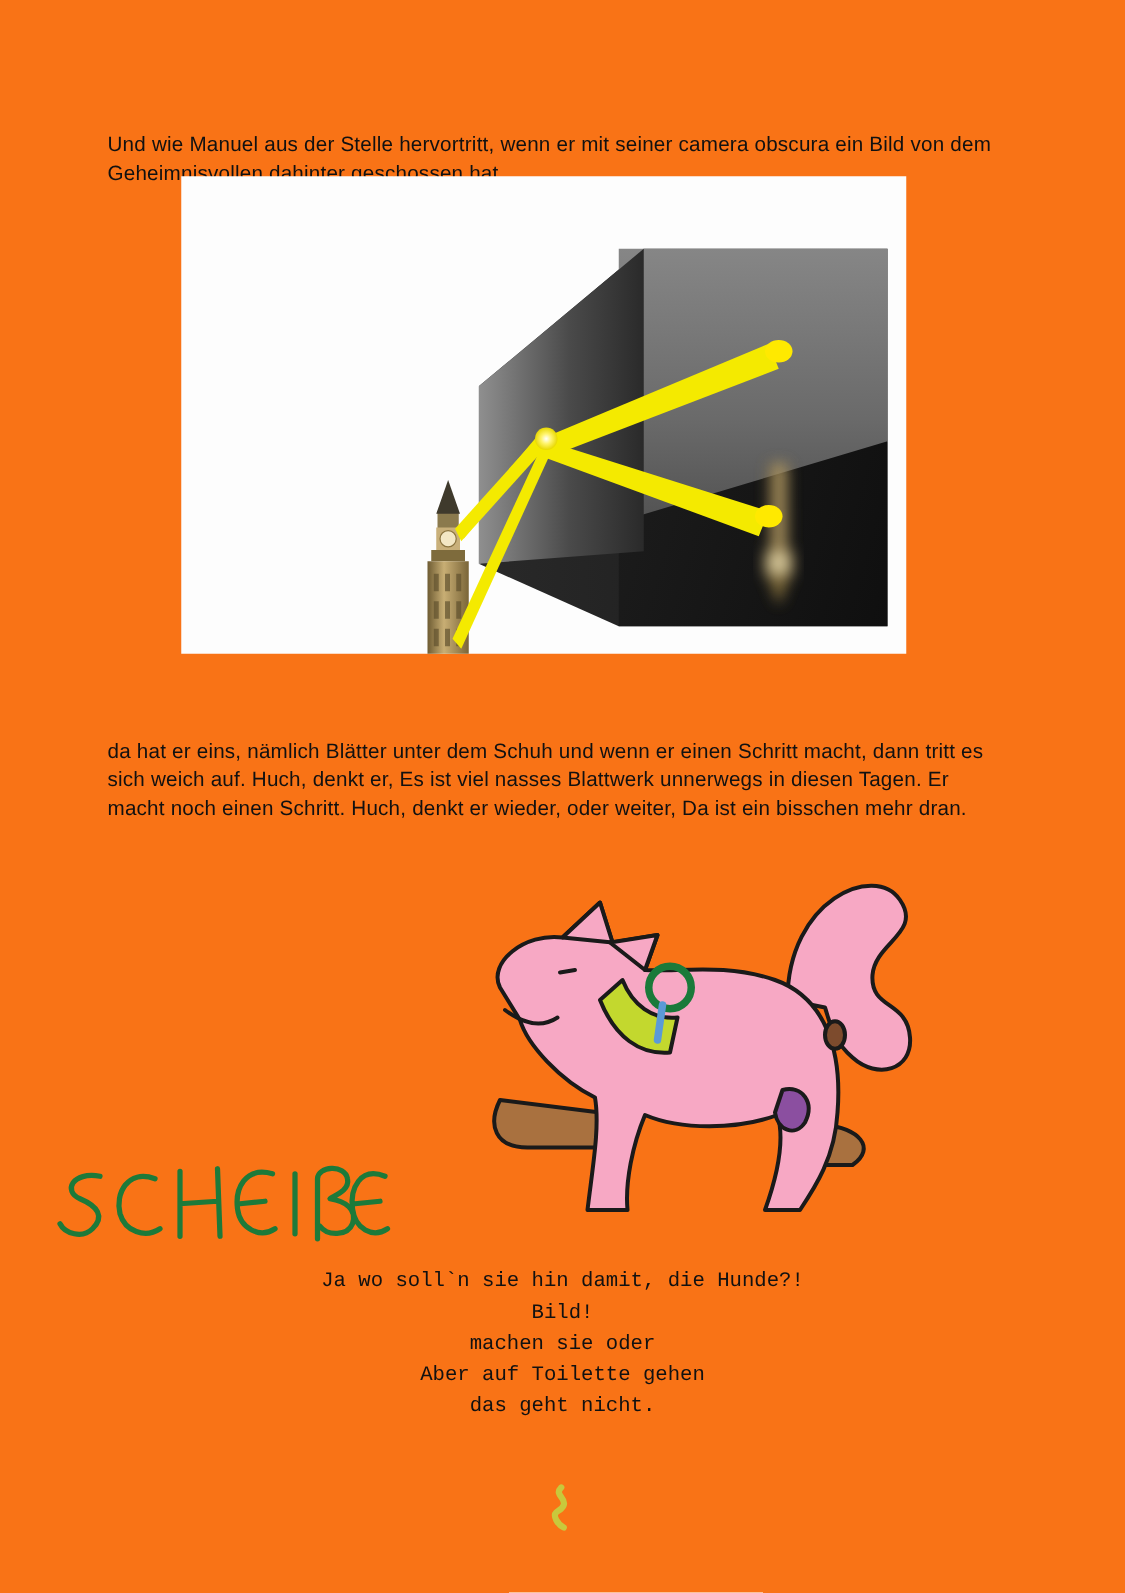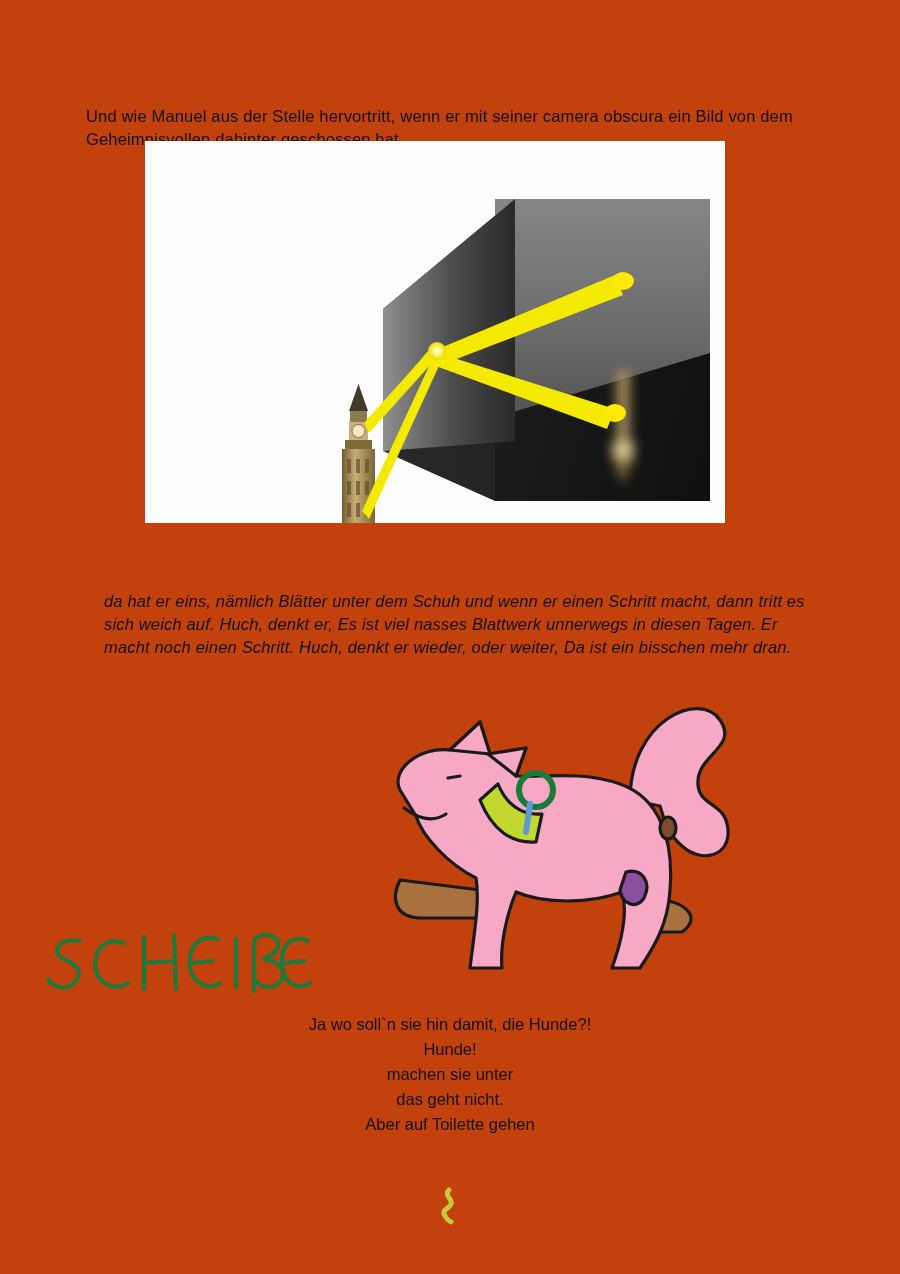--- a/index.html
+++ b/index.html
@@ -12,41 +12,40 @@
     height: 1274px;
     position: relative;
     font-family: "Liberation Sans", sans-serif;
     color: #000000;
     overflow: hidden;
   }
   .page {
     position: relative;
     width: 900px;
     height: 1274px;
-    background: #c2410c;
+    background: #f97316;
   }
 
   
   .para {
     position: absolute;
     font-size: 16.5px;
     line-height: 1.42;
     color: #111;
     letter-spacing: 0.01em;
   }
   #para-intro {
     left: 86px;
     top: 88px;
     width: 730px;
   }
   #para-second {
-    left: 104px;
+    left: 86px;
     top: 573px;
     width: 710px;
-    font-style: italic;
   }
 
   
   #figure-camera-obscura {
     position: absolute;
     left: 145px;
     top: 141px;
     width: 580px;
     height: 382px;
     background: #fdfdfd;
@@ -79,21 +78,21 @@
   #poem {
     position: absolute;
     left: 150px;
     top: 1012px;
     width: 600px;
     text-align: center;
     font-size: 16.5px;
     line-height: 1.52;
     color: #111;
   }
-  #poem .line { display: block; }
+  #poem .line { display: block; font-family: Liberation Mono, monospace; }
 
   
   #page-flourish {
     position: absolute;
     left: 425px;
     top: 1186px;
     width: 48px;
     height: 40px;
   }
 </style>
@@ -252,24 +251,24 @@
 
         <path d="M214,66 L214,18 C214,8 236,6 238,18 C240,28 226,32 224,34 C236,36 246,42 242,54 C238,64 222,64 216,56"></path>
 
         <path d="M268,16 C248,8 240,26 242,42 C244,58 258,66 270,58 M244,38 L264,36"></path>
       </g>
     </svg>
   </div>
 
   <div id="poem">
     <span class="line">Ja wo soll`n sie hin damit, die Hunde?!</span>
-    <span class="line">Hunde!</span>
-    <span class="line">machen sie unter</span>
+    <span class="line">Bild!</span>
+    <span class="line">machen sie oder</span>
+    <span class="line">Aber auf Toilette gehen</span>
     <span class="line">das geht nicht.</span>
-    <span class="line">Aber auf Toilette gehen</span>
   </div>
 
   <div id="page-flourish">
     <svg width="48" height="40" viewBox="0 0 48 40" xmlns="http://www.w3.org/2000/svg">
       <path d="M24,4 C18,10 28,12 26,18 C24,24 16,22 20,30 C22,34 26,36 26,36" fill="none" stroke="#c8c83c" stroke-width="5" stroke-linecap="round"></path>
     </svg>
   </div>
 
 </div>
 

